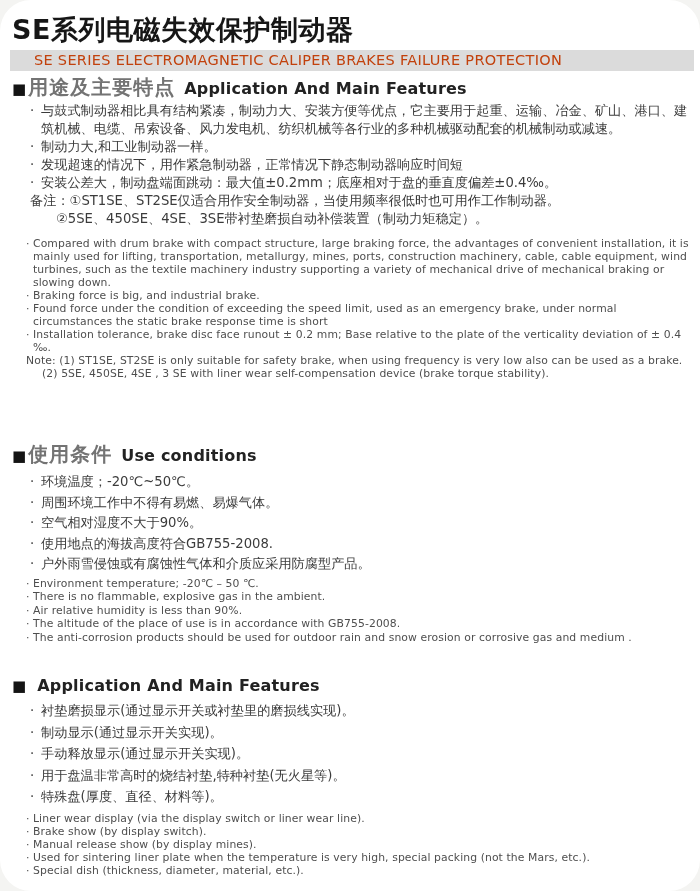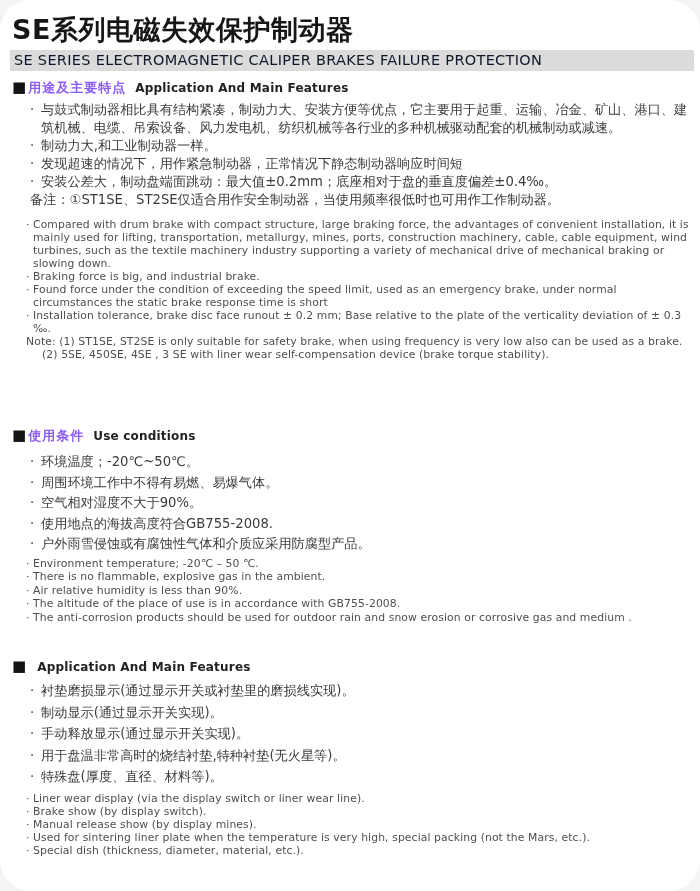--- a/index.html
+++ b/index.html
@@ -8,28 +8,28 @@
     font-family:"DejaVu Sans","Liberation Sans",sans-serif;
     box-sizing:border-box;padding:13px 10px 0 12px;overflow:hidden;
     color:#1a1a1a;
     border-radius:31px;
   }
   .doc-title{
     font-size:27px;font-weight:bold;letter-spacing:0.5px;
     line-height:33px;color:#161616;
   }
   .subtitle-bar{
-    margin:4px -4px 0 -2px;background:#dbdbdb;color:#0f172a;
+    margin:4px -4px 0 -2px;background:#dbdbdb;color:#c2410c;
     font-size:14.5px;font-weight:500;letter-spacing:0.3px;
-    padding:2px 0 2px 4px;line-height:17px;
+    padding:2px 0 2px 24px;line-height:17px;
   }
   .sec-header{display:flex;align-items:baseline;margin-top:6px;}
   .sec-marker{font-size:15px;color:#141414;margin-right:2px;line-height:20px;}
-  .sec-cn{font-size:13px;font-weight:bold;color:#8b5cf6;letter-spacing:1px;line-height:20px;}
-  .sec-en{font-size:12px;font-weight:bold;color:#222;margin-left:9px;letter-spacing:0.2px;}
+  .sec-cn{font-size:20px;font-weight:bold;color:#737373;letter-spacing:1px;line-height:20px;}
+  .sec-en{font-size:16px;font-weight:bold;color:#222;margin-left:9px;letter-spacing:0.2px;}
   .list{margin:0;}
   .list .li{display:flex;}
   .bullet{flex:none;}
   .bullet:empty{display:none;}
   .txt{flex:1;}
   .cn-list{margin-left:18px;color:#3b3b3b;font-size:13.2px;line-height:18px;}
   .cn-list .bullet{width:11px;}
   .en-list{margin-left:14px;color:#4e4e4e;font-size:10.8px;line-height:13px;letter-spacing:0.1px;}
   .en-list .bullet{width:7px;}
   .s1-cn{margin-top:3px;}
@@ -70,38 +70,41 @@
         <span class="bullet">·</span>
         <span class="txt">发现超速的情况下，用作紧急制动器，正常情况下静态制动器响应时间短</span>
       </div>
     <div class="li">
         <span class="bullet">·</span>
         <span class="txt">安装公差大，制动盘端面跳动：最大值±0.2mm；底座相对于盘的垂直度偏差±0.4‰。</span>
       </div>
     <div class="li">
         <span class="txt">备注：①ST1SE、ST2SE仅适合用作安全制动器，当使用频率很低时也可用作工作制动器。</span>
       </div>
+    <div class="li ind-cn">
+        <span class="txt">②5SE、450SE、4SE、3SE带衬垫磨损自动补偿装置（制动力矩稳定）。</span>
+      </div>
   </div>
 
   <div class="list en-list s1-en">
     <div class="li">
         <span class="bullet">·</span>
         <span class="txt">Compared with drum brake with compact structure, large braking force, the advantages of convenient installation, it is mainly used for lifting, transportation, metallurgy, mines, ports, construction machinery, cable, cable equipment, wind turbines, such as the textile machinery industry supporting a variety of mechanical drive of mechanical braking or slowing down.</span>
       </div>
     <div class="li">
         <span class="bullet">·</span>
         <span class="txt">Braking force is big, and industrial brake.</span>
       </div>
     <div class="li">
         <span class="bullet">·</span>
         <span class="txt">Found force under the condition of exceeding the speed limit, used as an emergency brake, under normal circumstances the static brake response time is short</span>
       </div>
     <div class="li">
         <span class="bullet">·</span>
-        <span class="txt">Installation tolerance, brake disc face runout ± 0.2 mm; Base relative to the plate of the verticality deviation of ± 0.3 ‰.</span>
+        <span class="txt">Installation tolerance, brake disc face runout ± 0.2 mm; Base relative to the plate of the verticality deviation of ± 0.4 ‰.</span>
       </div>
     <div class="li">
         <span class="txt">Note: (1) ST1SE, ST2SE is only suitable for safety brake, when using frequency is very low also can be used as a brake.</span>
       </div>
     <div class="li ind-en">
         <span class="txt">(2) 5SE, 450SE, 4SE , 3 SE with liner wear self-compensation device (brake torque stability).</span>
       </div>
   </div>
 
   <div class="sec-header sec2">

